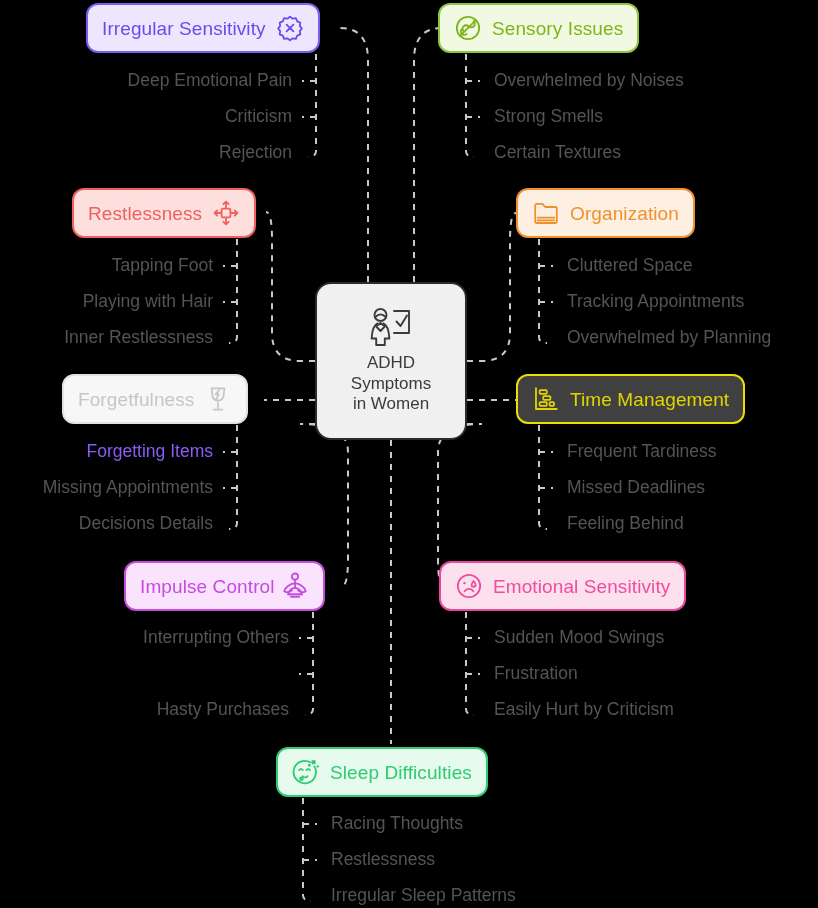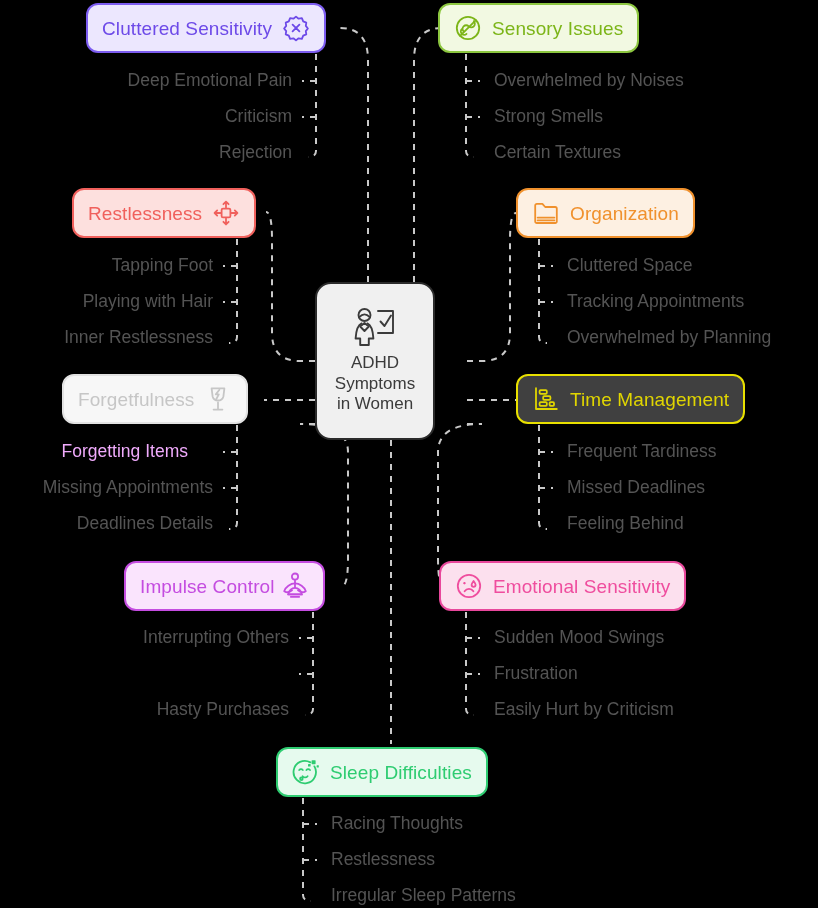--- a/index.html
+++ b/index.html
@@ -27,21 +27,21 @@
     white-space: nowrap;
   }
   .chip.rtl { flex-direction: row-reverse; }
   .chip .ic { width: 28px; height: 28px; flex: 0 0 28px; display: block; }
   .chip .lbl { line-height: 1; }
 
   
   #center {
     position: absolute;
     left: 315px; top: 282px;
-    width: 120px; height: 158px;
+    width: 152px; height: 158px;
     background: #f0f0f0;
     border: 2px solid #2b2b2b;
     border-radius: 16px;
     display: flex; flex-direction: column;
     align-items: center; justify-content: center;
     gap: 6px;
   }
   #center .cicon { width: 46px; height: 40px; display: block; }
   #center .ctext {
     color: #3b3b3b; font-size: 17px; line-height: 1.22;
@@ -138,21 +138,21 @@
 in Women</div>
   </div>
 
   <div class="chip rtl" id="chip-rs" style="left: 86px; top: 3px; border-color: rgb(124, 92, 240); background: rgb(236, 231, 254); color: rgb(109, 74, 232);">
     <svg class="ic" viewBox="0 0 28 28">
       <g fill="none" stroke="#6d4ae8" stroke-width="1.8" stroke-linejoin="round" stroke-linecap="round">
         <path d="M14 2.6 l2.6 2.1 3.3-.5 1.3 3.1 3.1 1.3 -.5 3.3 2.1 2.6 -2.1 2.6 .5 3.3 -3.1 1.3 -1.3 3.1 -3.3-.5 -2.6 2.1 -2.6-2.1 -3.3 .5 -1.3-3.1 -3.1-1.3 .5-3.3 -2.1-2.6 2.1-2.6 -.5-3.3 3.1-1.3 1.3-3.1 3.3 .5 Z"></path>
         <path d="M10.6 10.6 L17.4 17.4 M17.4 10.6 L10.6 17.4"></path>
       </g>
     </svg>
-    <span class="lbl">Cluttered Sensitivity</span>
+    <span class="lbl">Irregular Sensitivity</span>
   </div>
 
   <div class="chip" id="chip-si" style="left: 438px; top: 3px; border-color: rgb(140, 198, 63); background: rgb(242, 249, 226); color: rgb(124, 181, 24);">
     <svg class="ic" viewBox="0 0 28 28">
       <g fill="none" stroke="#7cb518" stroke-width="1.8" stroke-linecap="round" stroke-linejoin="round">
         <circle cx="14" cy="14" r="11.2"></circle>
         <path d="M6.1 21.9 L21.9 6.1"></path>
         <path d="M9.6 17.4 a3.6 3.6 0 0 1 0-5.1 a3.6 3.6 0 0 1 5.1 0 a3.6 3.6 0 0 0 5.1 0 a3.6 3.6 0 0 0 0-5.1"></path>
         <path d="M12.5 19.9 a3.3 3.3 0 0 1-4.7-4.7"></path>
       </g>
@@ -261,23 +261,23 @@
   <div class="leaf" style="left: 494px; top: 144px; color: rgb(84, 84, 84);">Certain Textures</div>
 
   <div class="leaf r" style="right: 605px; top: 257px; color: rgb(84, 84, 84);">Tapping Foot</div>
   <div class="leaf r" style="right: 605px; top: 293px; color: rgb(84, 84, 84);">Playing with Hair</div>
   <div class="leaf r" style="right: 605px; top: 329px; color: rgb(84, 84, 84);">Inner Restlessness</div>
 
   <div class="leaf" style="left: 567px; top: 257px; color: rgb(84, 84, 84);">Cluttered Space</div>
   <div class="leaf" style="left: 567px; top: 293px; color: rgb(84, 84, 84);">Tracking Appointments</div>
   <div class="leaf" style="left: 567px; top: 329px; color: rgb(84, 84, 84);">Overwhelmed by Planning</div>
 
-  <div class="leaf r" style="right: 630px; top: 443px; color: #f0abfc;">Forgetting Items</div>
+  <div class="leaf r" style="right: 605px; top: 443px; color: #8b5cf6;">Forgetting Items</div>
   <div class="leaf r" style="right: 605px; top: 479px; color: rgb(84, 84, 84);">Missing Appointments</div>
-  <div class="leaf r" style="right: 605px; top: 515px; color: rgb(84, 84, 84);">Deadlines Details</div>
+  <div class="leaf r" style="right: 605px; top: 515px; color: rgb(84, 84, 84);">Decisions Details</div>
 
   <div class="leaf" style="left: 567px; top: 443px; color: rgb(84, 84, 84);">Frequent Tardiness</div>
   <div class="leaf" style="left: 567px; top: 479px; color: rgb(84, 84, 84);">Missed Deadlines</div>
   <div class="leaf" style="left: 567px; top: 515px; color: rgb(84, 84, 84);">Feeling Behind</div>
 
   <div class="leaf r" style="right: 529px; top: 629px; color: rgb(84, 84, 84);">Interrupting Others</div>
   <div class="leaf r" style="right: 529px; top: 701px; color: rgb(84, 84, 84);">Hasty Purchases</div>
 
   <div class="leaf" style="left: 494px; top: 629px; color: rgb(84, 84, 84);">Sudden Mood Swings</div>
   <div class="leaf" style="left: 494px; top: 665px; color: rgb(84, 84, 84);">Frustration</div>

